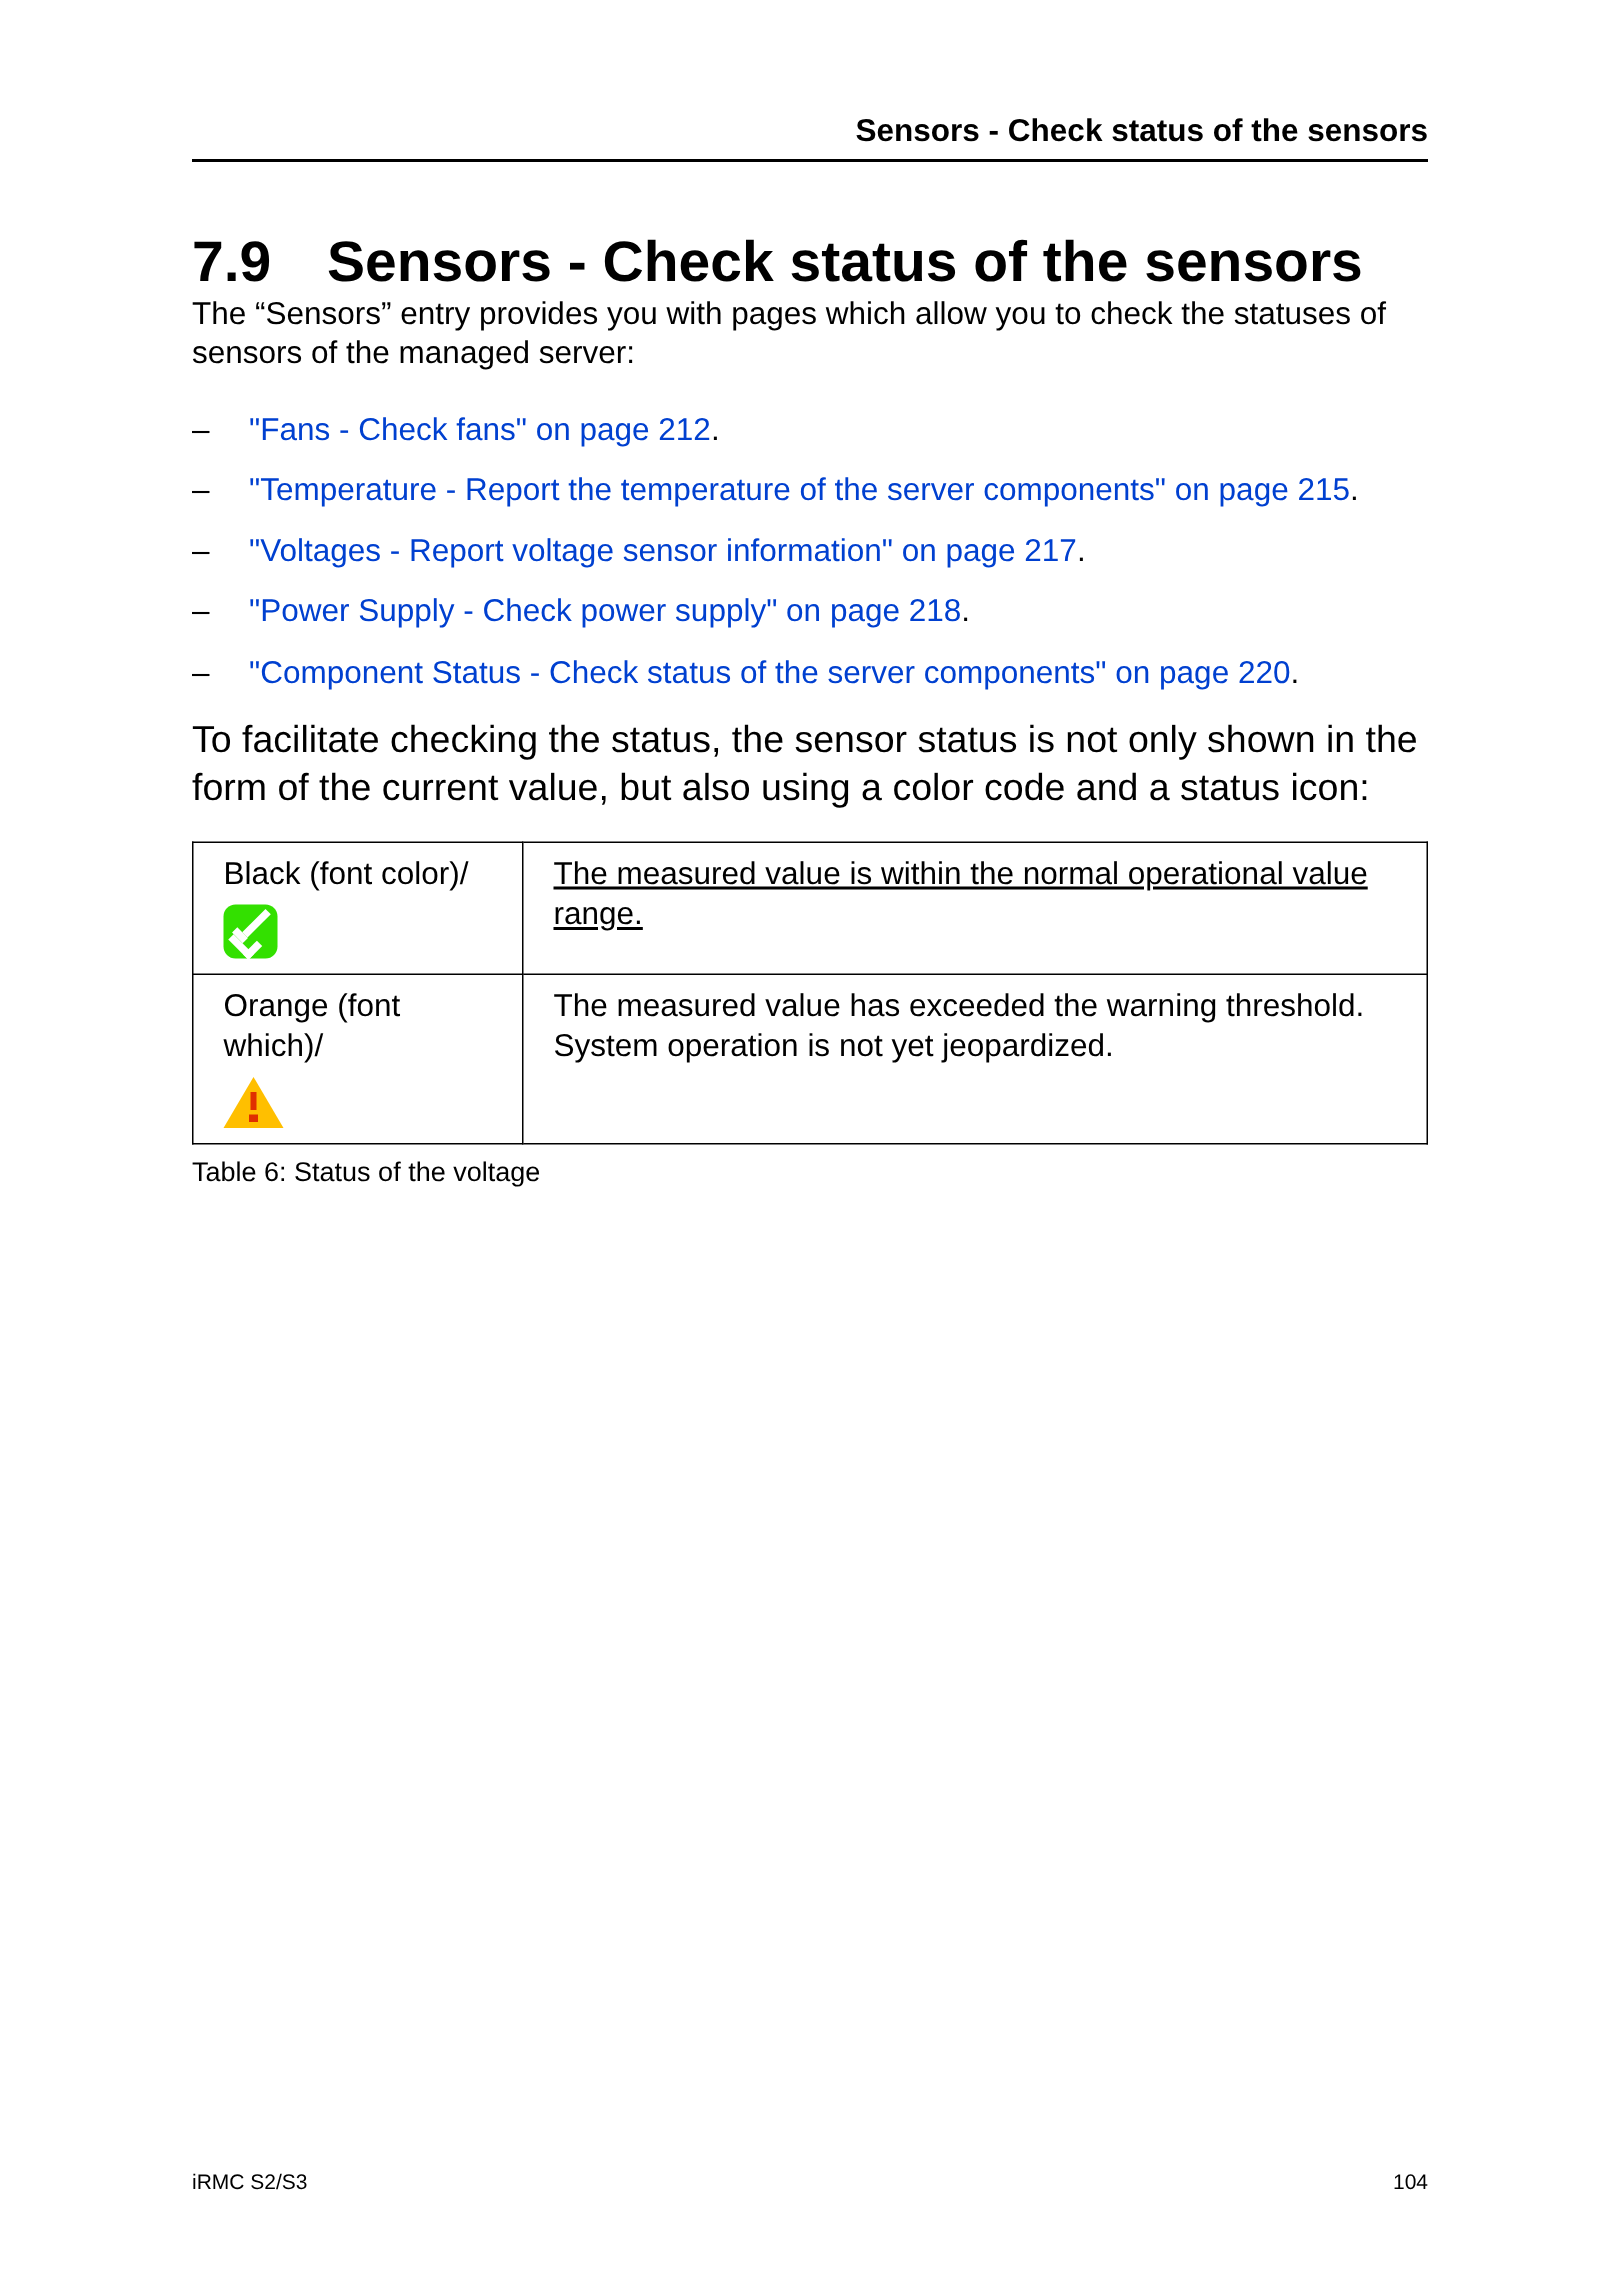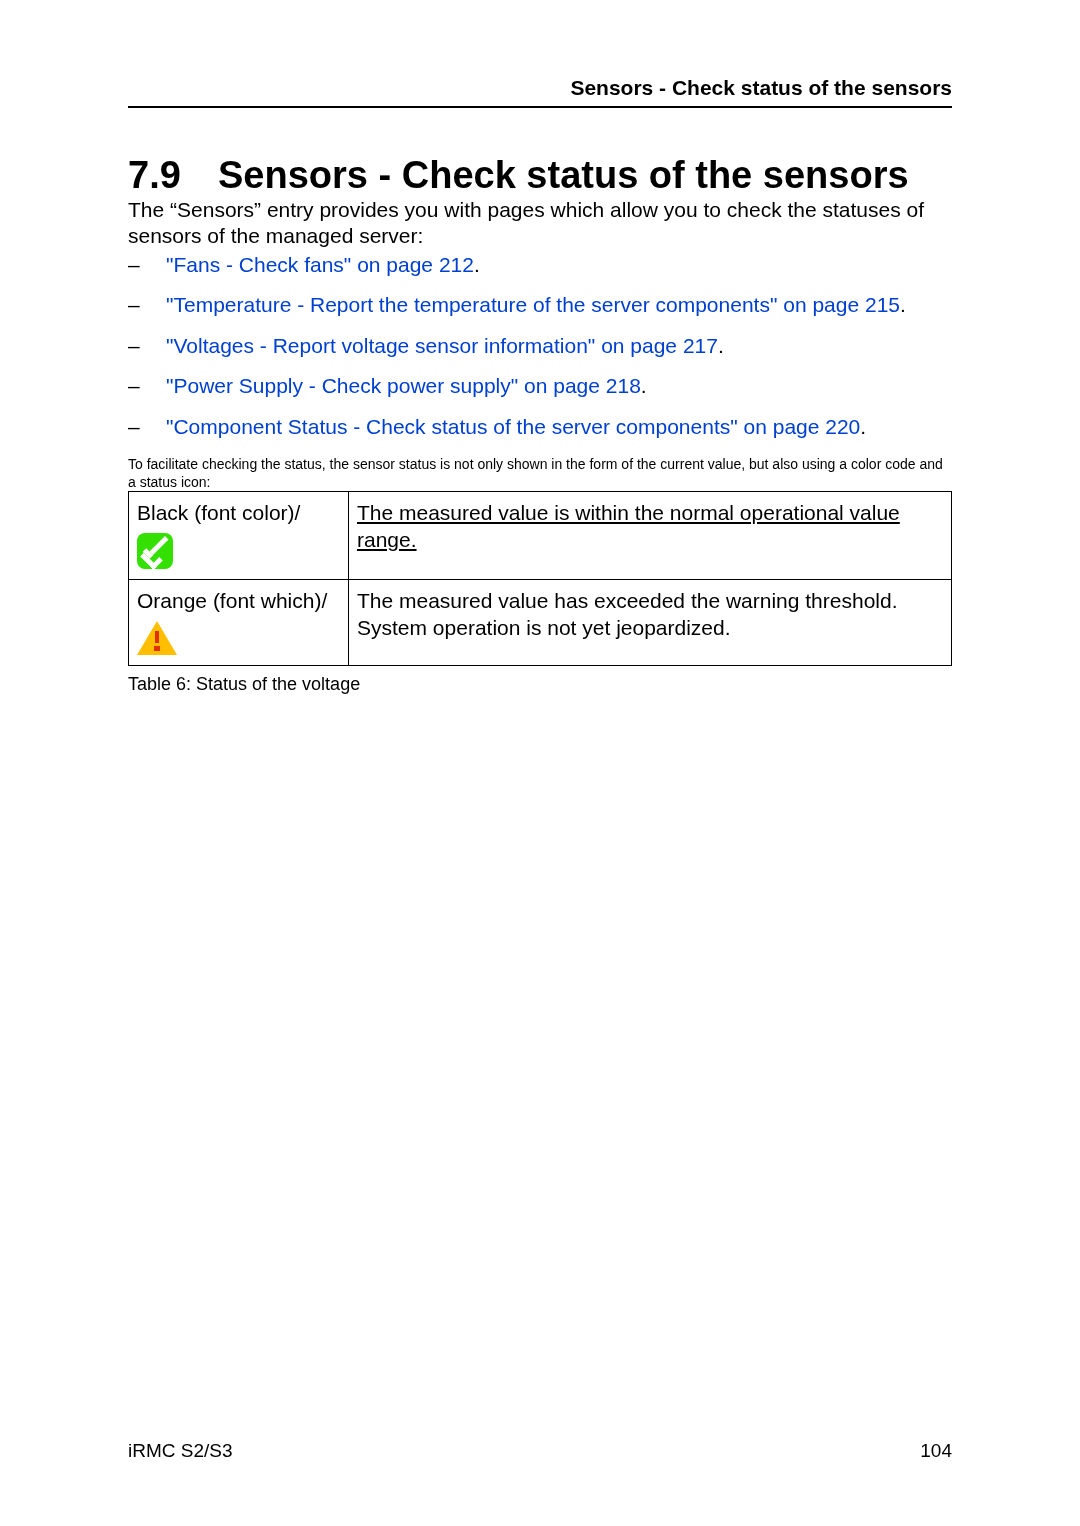--- a/index.html
+++ b/index.html
@@ -26,21 +26,21 @@
     font-weight: bold;
     font-size: 38px;
     display: flex;
   }
   .section-number {
     min-width: 90px;
   }
   .intro {
     font-size: 21px;
     line-height: 1.26;
-    margin-bottom: 2px;
+    margin-bottom: 24px;
   }
   .links {
     list-style: none;
     padding-left: 0;
     margin-bottom: 16px;
   }
   .links li {
     font-size: 21px;
     line-height: 1.26;
     padding-left: 38px;
@@ -51,50 +51,51 @@
     content: "–";
     display: inline-block;
     width: 38px;
     text-indent: 0;
   }
   .link {
     color: #0040d0;
   }
   .period { color: #000; }
   .para2 {
-    font-size: 14px;
+    font-size: 25px;
     line-height: 1.26;
+    margin-bottom: 20px;
   }
   table.status {
     border-collapse: collapse;
     width: 100%;
     font-size: 21px;
   }
   table.status td {
     border: 1.5px solid #000;
-    padding: 8px 10px 10px 8px;
+    padding: 8px 10px 10px 20px;
     vertical-align: top;
     line-height: 1.28;
   }
   table.status td.col1 {
     width: 220px;
   }
   .icon-wrap {
     margin-top: 6px;
   }
   .caption {
     font-size: 18px;
     margin-top: 8px;
   }
   .footer {
     position: absolute;
     bottom: 64px;
     left: 128px;
     right: 128px;
-    font-size: 19px;
+    font-size: 14px;
     display: flex;
     justify-content: space-between;
   }
   
   .ok-icon {
     width: 36px; height: 36px;
     background: #33e000;
     border-radius: 8px;
     position: relative;
     image-rendering: pixelated;

